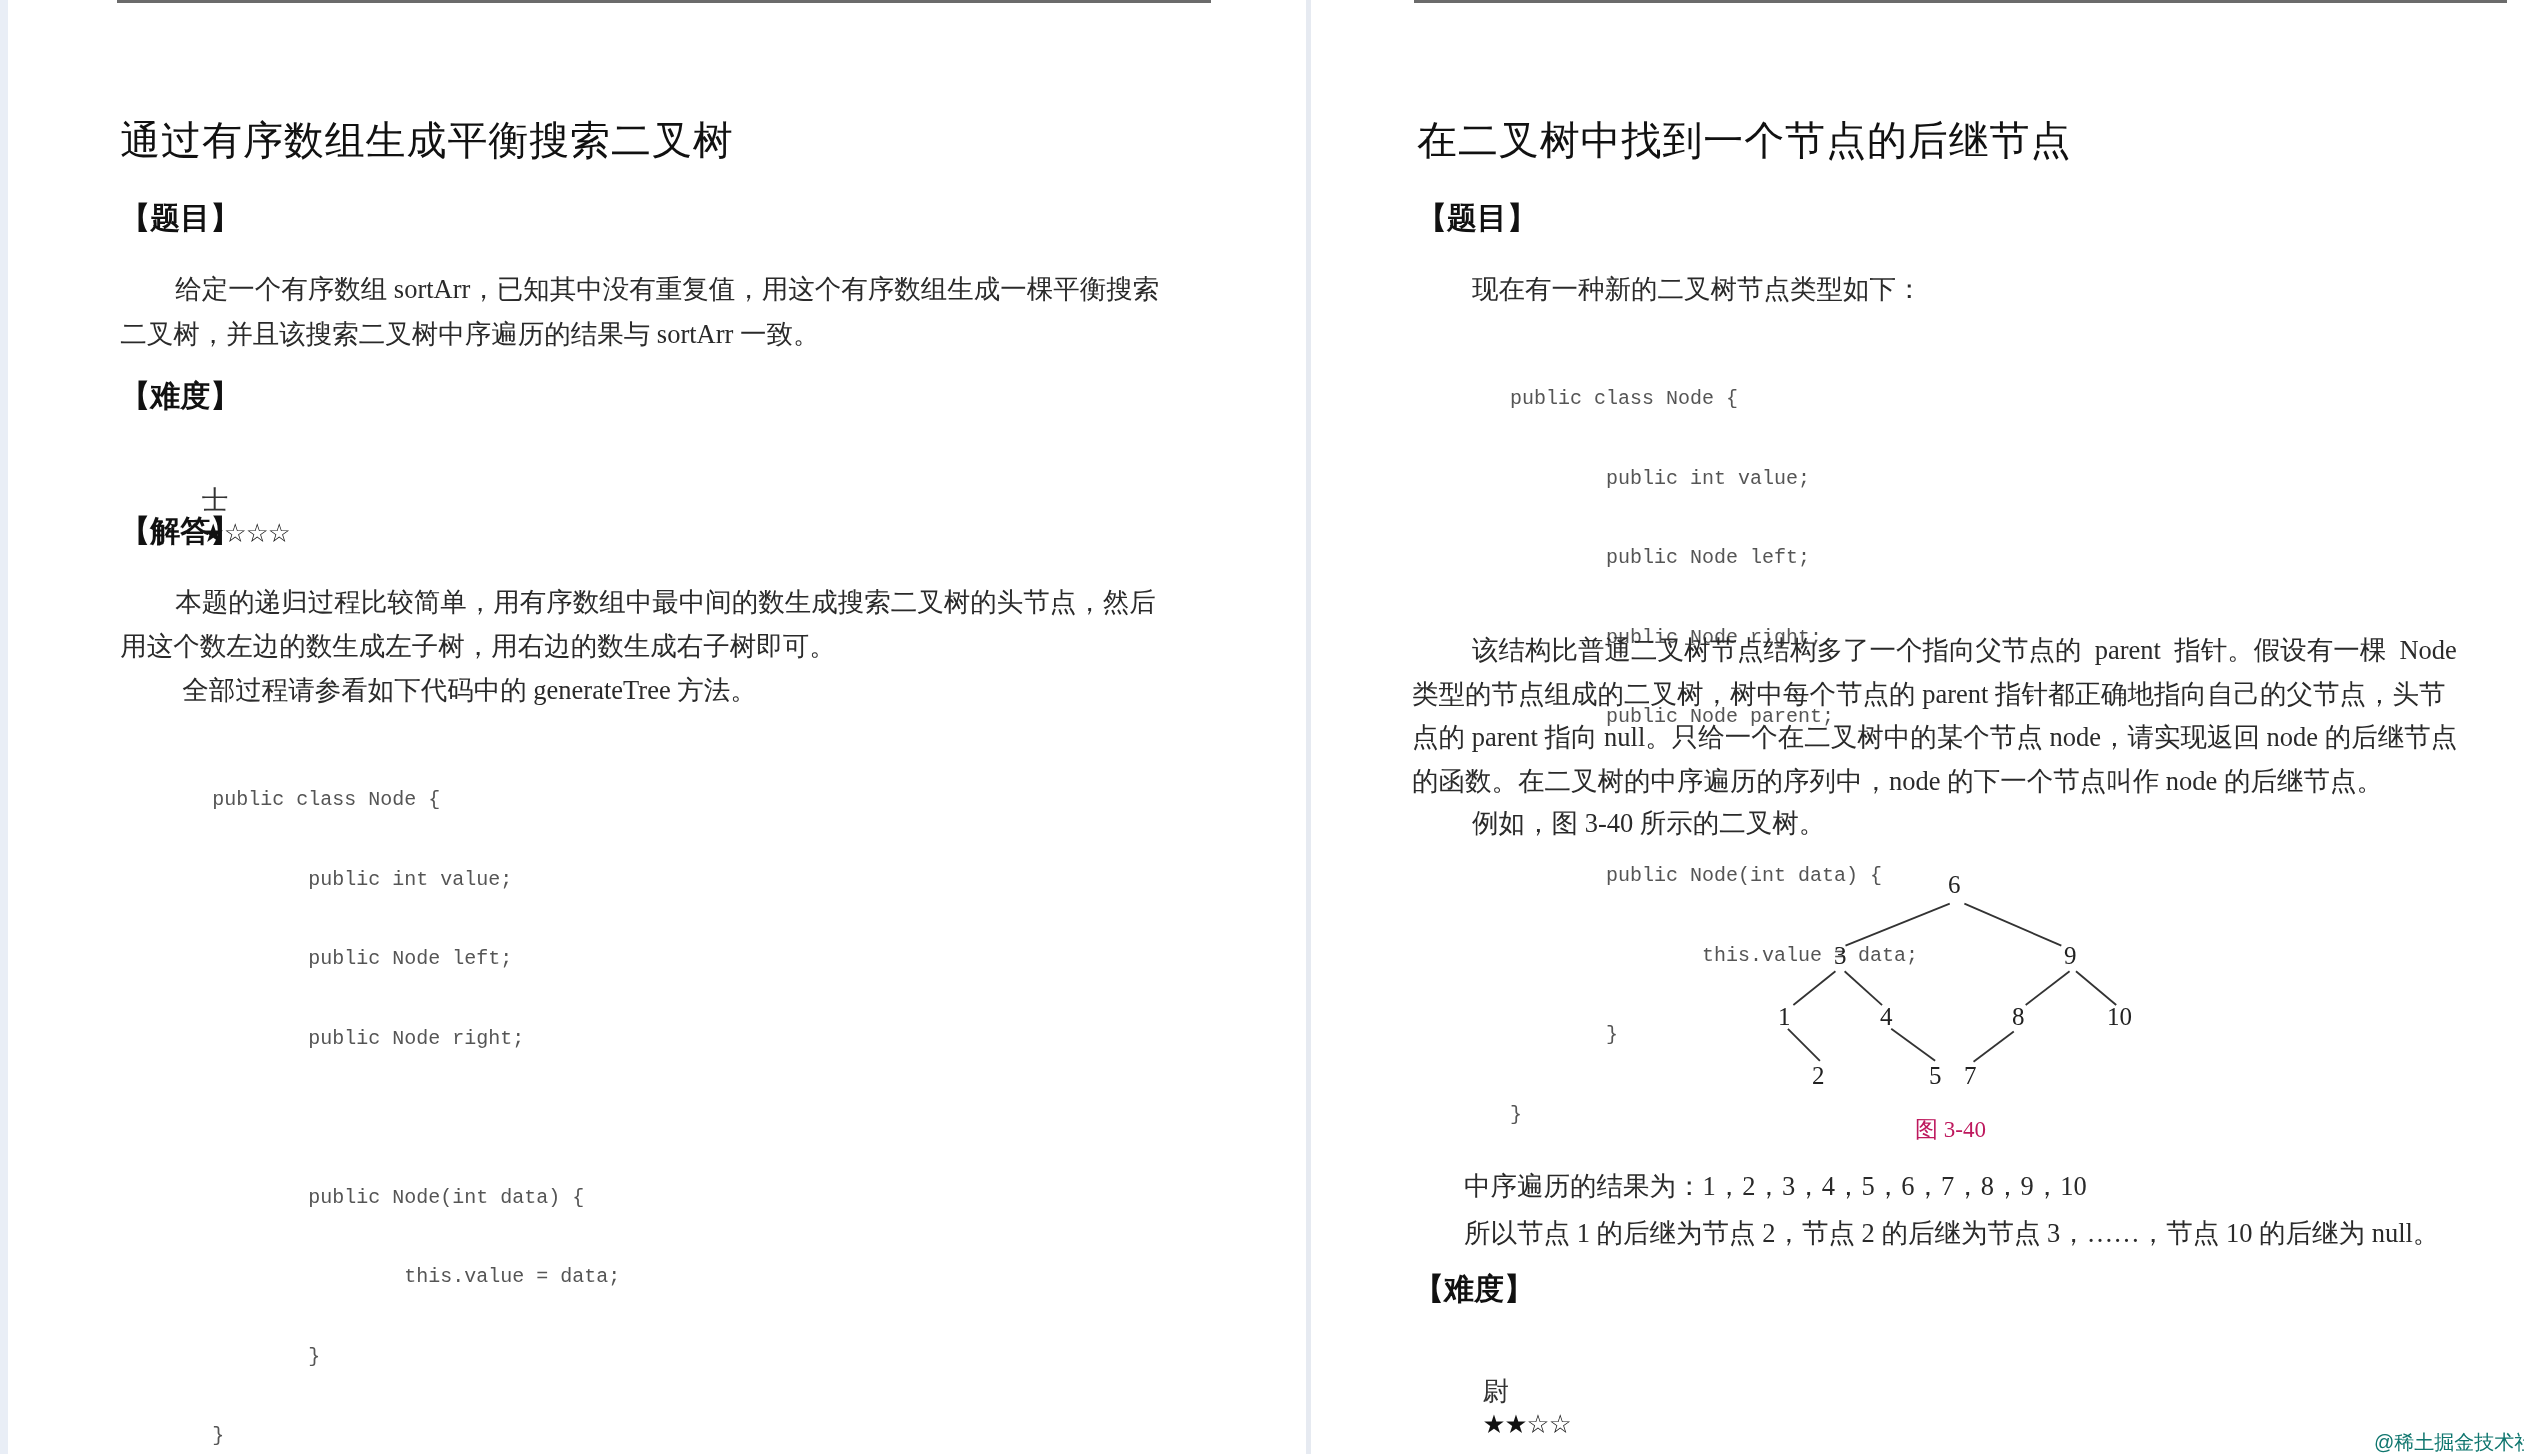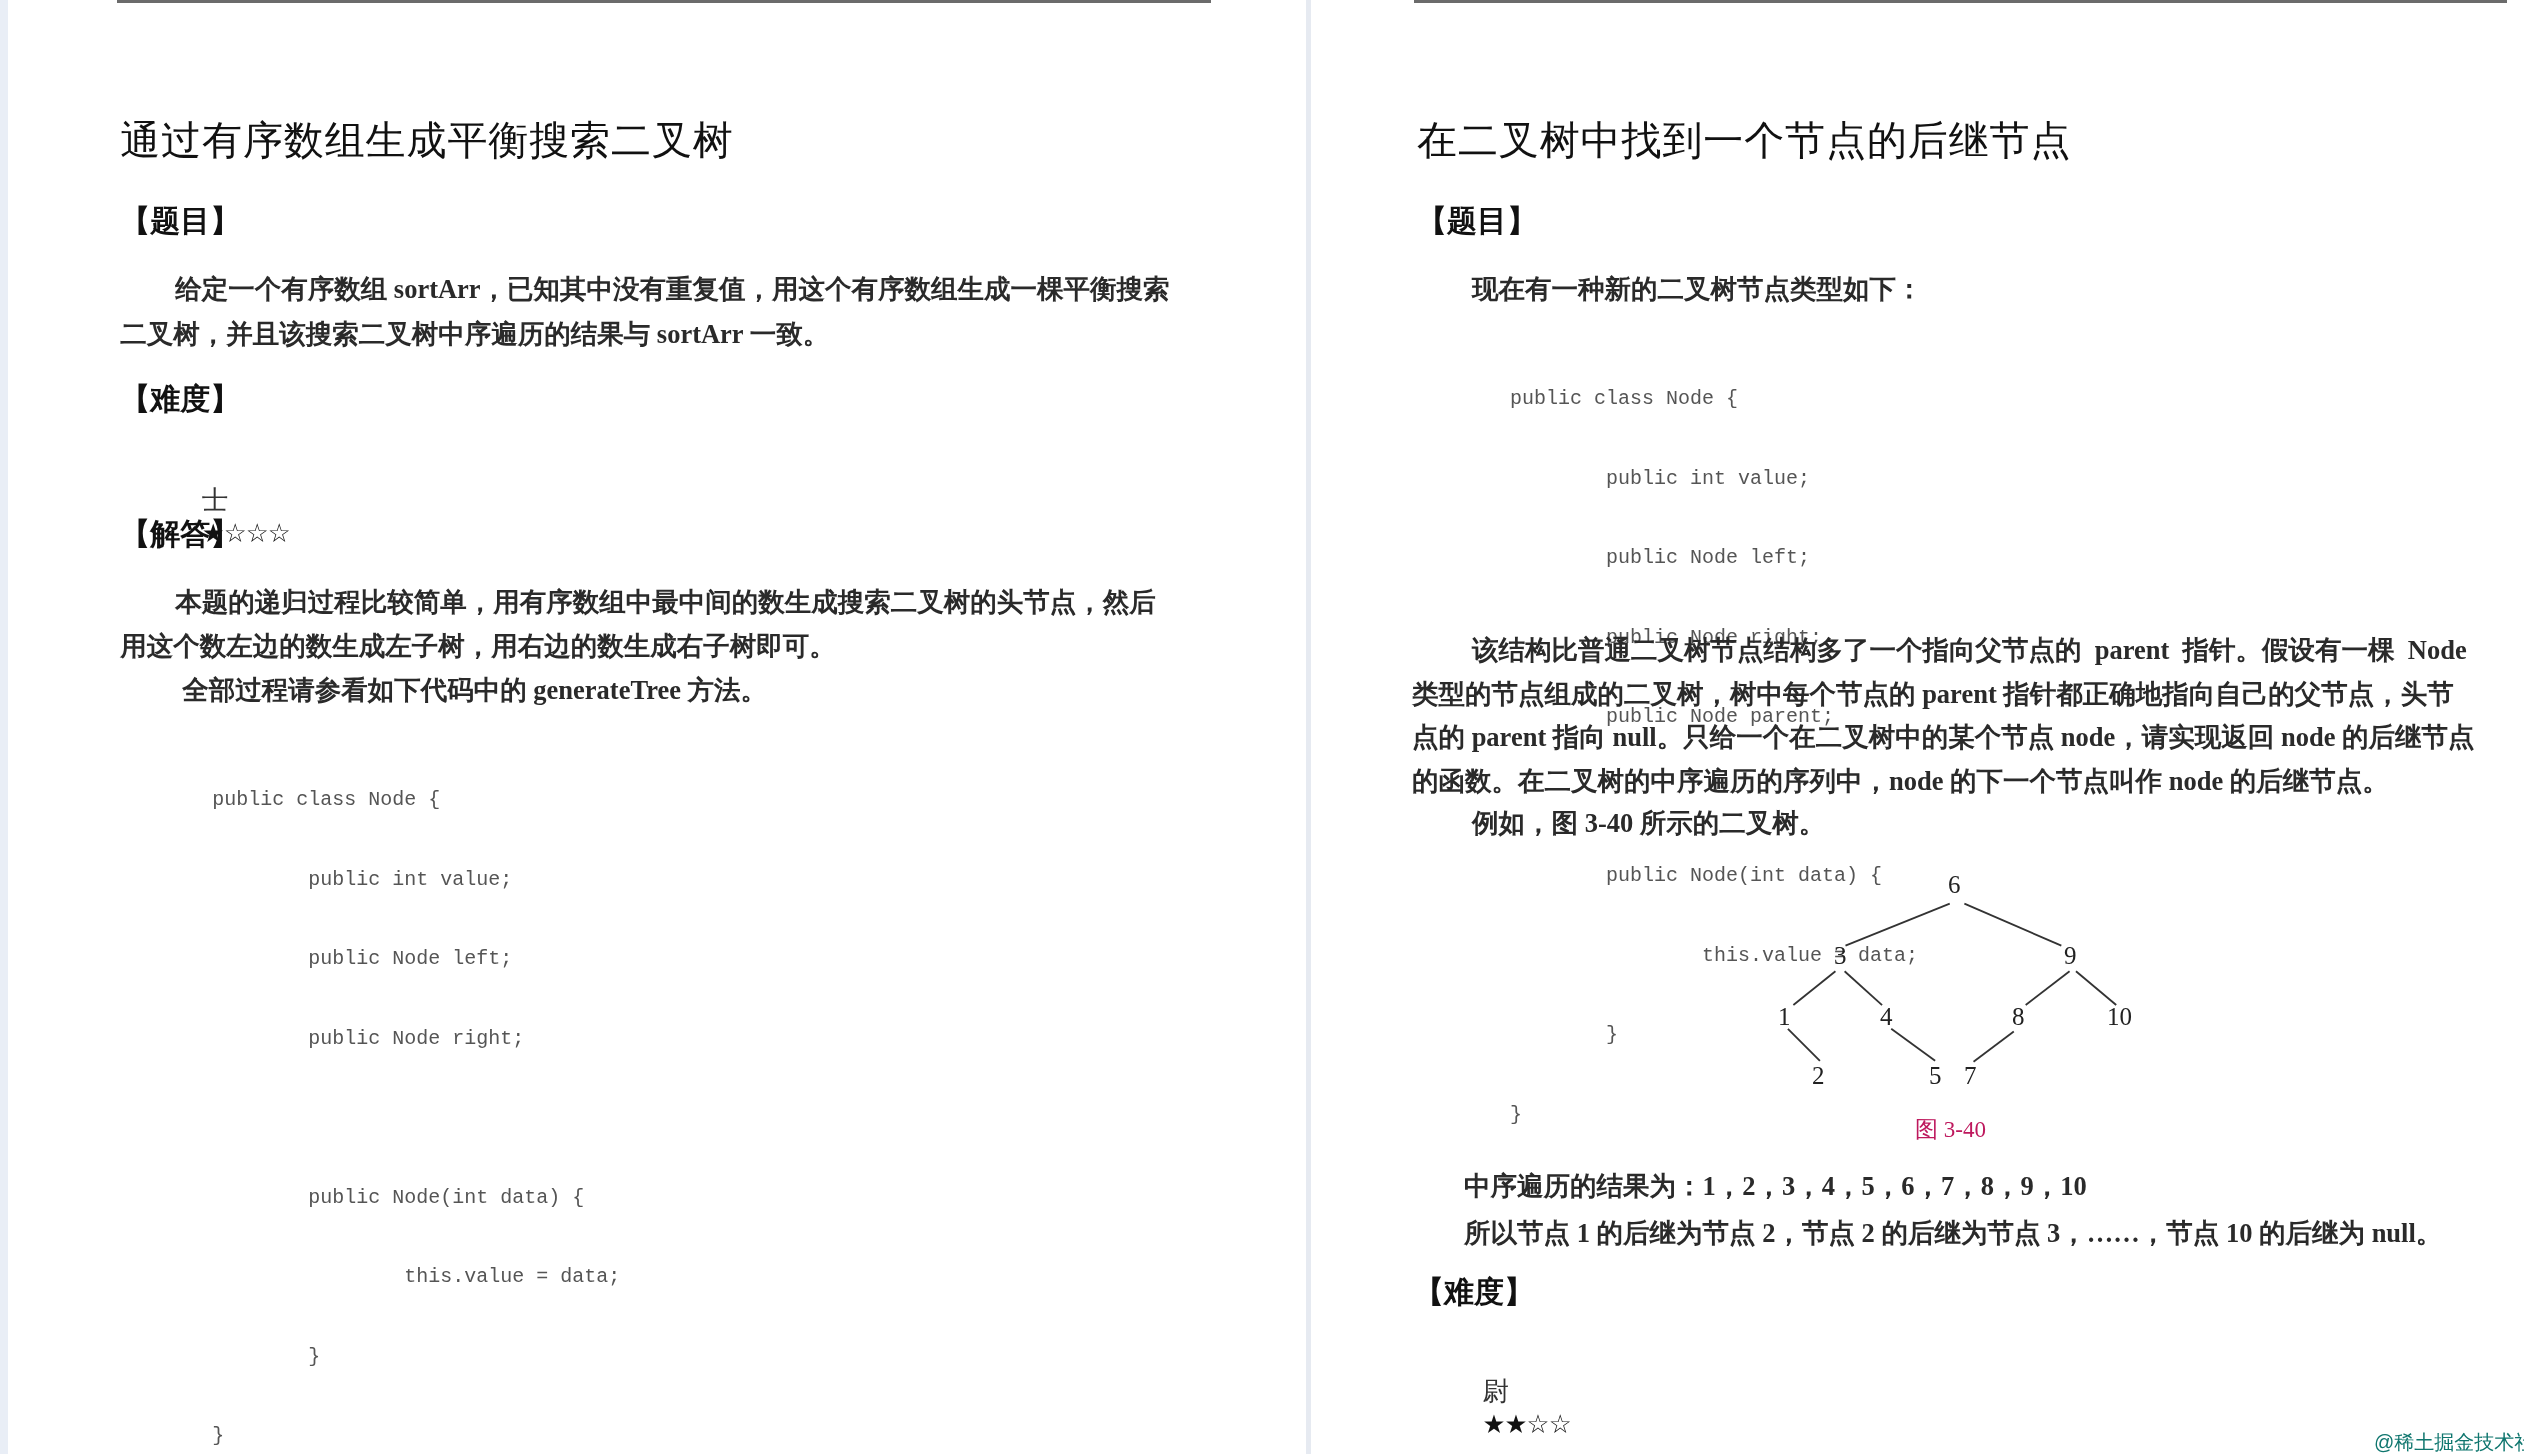--- a/index.html
+++ b/index.html
@@ -14,24 +14,24 @@
   .page { position: absolute; top: 0; height: 1241px; }
   .page-left { left: 8.2px; width: 1298px; }
   .page-right { left: 1310px; width: 1214px; }
   .rule { position: absolute; top: 0; height: 2.7px; background: #6b6b6b; }
   .abs { position: absolute; white-space: pre; }
   .title {
     font-family: "DejaVu Sans", "Liberation Sans", sans-serif;
     font-size: 40px; color: #111; letter-spacing: 0.9px; line-height: 46px;
   }
   .section {
-    font-family: Liberation Serif, serif;
+    font-family: Liberation Mono, monospace;
     font-size: 30px; color: #111; font-weight: bold; line-height: 37px;
   }
-  .body-text { font-size: 26.5px; color: #2a2a2a; line-height: 33px; font-weight: bold; }
+  .body-text { font-size: 26.5px; color: #2a2a2a; line-height: 33px; }
   .code {
     font-family: "Liberation Mono", "DejaVu Sans Mono", monospace;
     font-size: 20px; color: #555; line-height: 26.5px; white-space: pre;
   }
   .difficulty { font-size: 26.5px; color: #333; line-height: 33px; }
   .stars { font-family: "DejaVu Sans", sans-serif; font-size: 25.6px; color: #111; letter-spacing: -0.9px; }
   .tree-label { font-size: 25px; color: #222; }
   .caption { font-size: 23px; color: #be185d; }
   .watermark {
     font-family: Liberation Sans, sans-serif;

